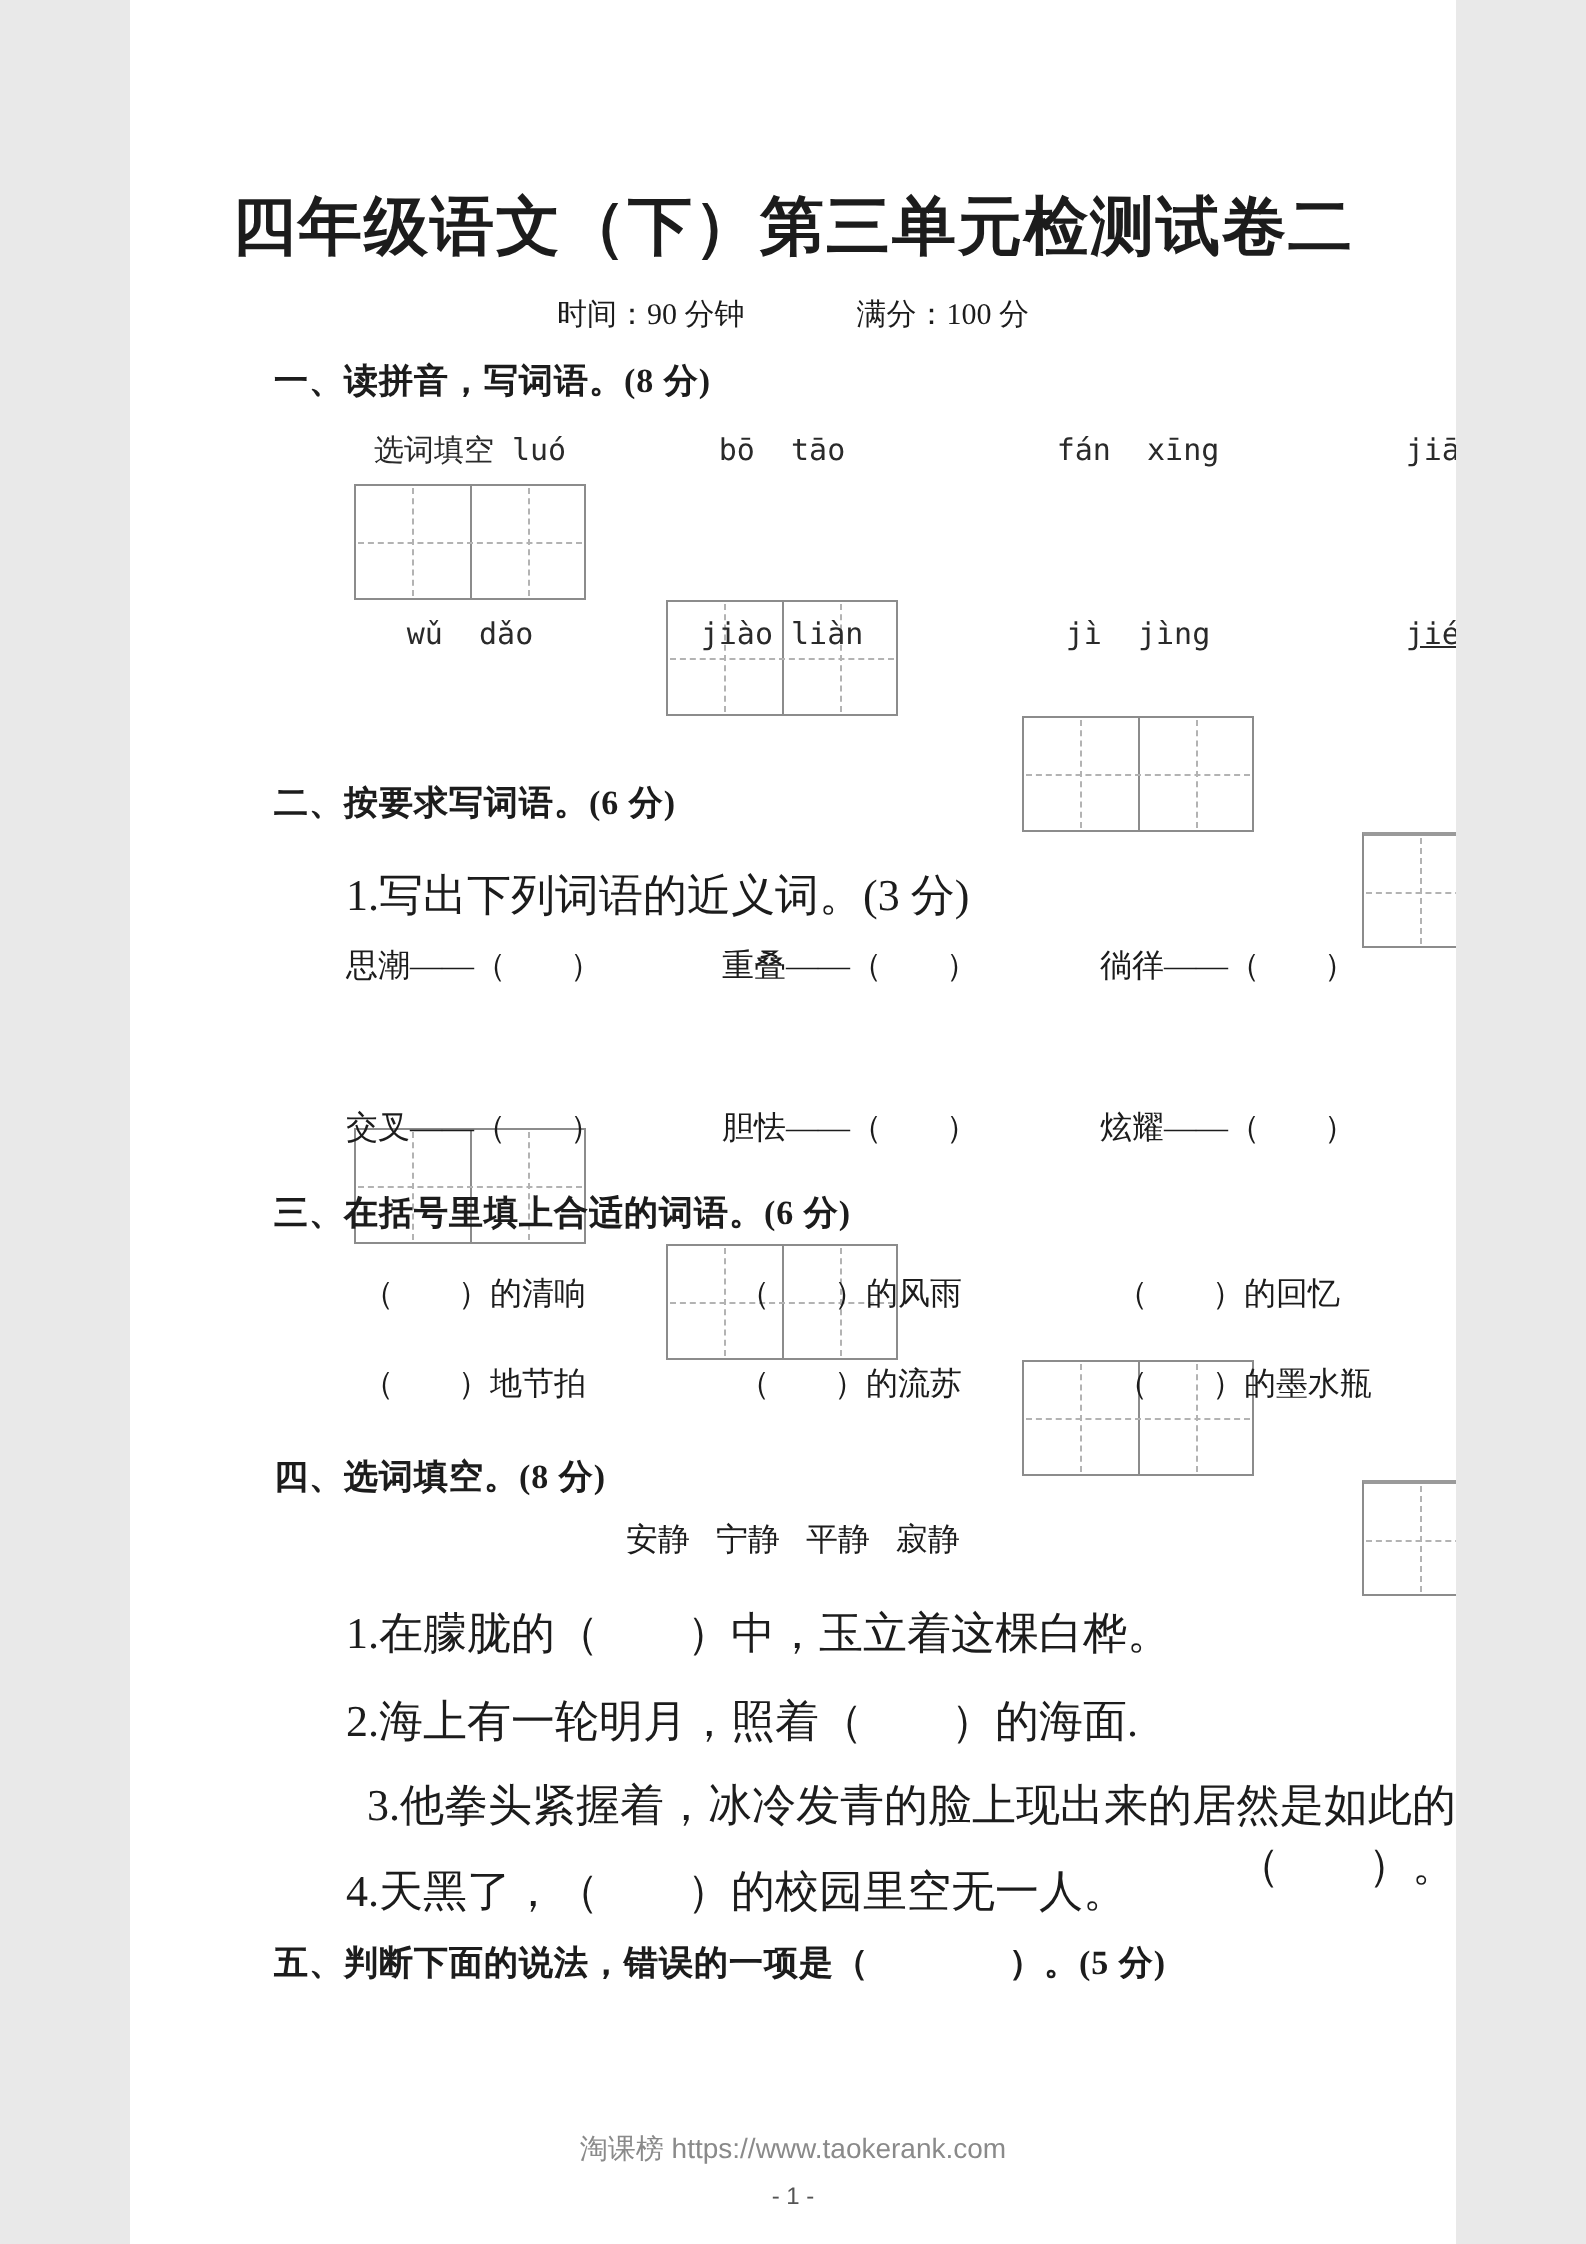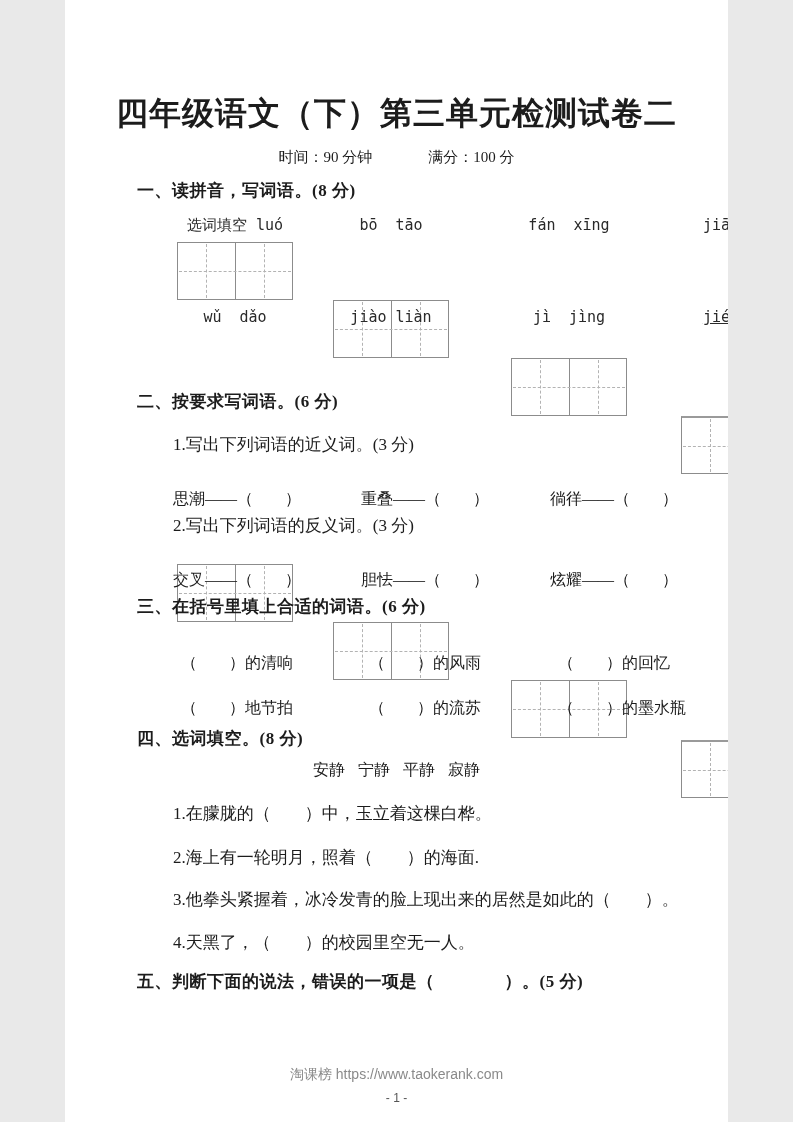--- a/index.html
+++ b/index.html
@@ -27,21 +27,21 @@
     font-size:15px;
   }
   .sec-heading{
     left:72px;
     font-size:17px;
     font-weight:bold;
     letter-spacing:0.5px;
   }
   .body-line{
     left:108px;
-    font-size:17px;
+    font-size:22px;
     text-align:right;
   }
   
   .py-label{
     width:116px;text-align:center;
     font-family:"DejaVu Sans Mono","Liberation Mono",monospace;
     font-size:15px;color:#2a2a2a;
     white-space:pre;
   }
   .tianbox{
@@ -58,21 +58,21 @@
     border-top:1px dashed #b3b3b3;
   }
   .cell{flex:1;position:relative;border-right:1px solid #8c8c8c;}
   .cell:last-child{border-right:none;}
   .cell::before{ 
     content:"";position:absolute;top:1px;bottom:1px;left:50%;
     border-left:1px dashed #b3b3b3;
   }
   
   .group-row{position:absolute;height:22px;font-size:16px;}
-  .group-row .g{position:absolute;white-space:pre;top:0;margin-top:16px;}
+  .group-row .g{position:absolute;white-space:pre;top:0;}
   .g1{left:0;}
   .g2{left:188px;}
   .g3{left:377px;}
 
   .word-bank{
     top:760px;
     font-size:16px;
     word-spacing:9px;
   }
   .footer-site{
@@ -143,21 +143,20 @@
       <div class="cell"></div>
   </div>
 
   <div class="abs sec-heading" style="top:390px;">二、按要求写词语。(6 分)</div>
   <div class="abs body-line" style="top:433px;">1.写出下列词语的近义词。(3 分)</div>
   <div class="group-row" style="left:108px;top:473px;right:40px;">
     <span class="g g1">思潮——（　　）</span>
     <span class="g g2">重叠——（　　）</span>
     <span class="g g3">徜徉——（　　）</span>
   </div>
-  <div class="abs body-line" style="top:514px;">2.写出下列词语的反义词。(3 分)</div>
   <div class="group-row" style="left:108px;top:554px;right:40px;text-align:right;">
     <span class="g g1">交叉——（　　）</span>
     <span class="g g2">胆怯——（　　）</span>
     <span class="g g3">炫耀——（　　）</span>
   </div>
 
   <div class="abs sec-heading" style="top:595px;">三、在括号里填上合适的词语。(6 分)</div>
   <div class="group-row" style="left:116px;top:637px;right:40px;">
     <span class="g g1">（　　）的清响</span>
     <span class="g g2">（　　）的风雨</span>

